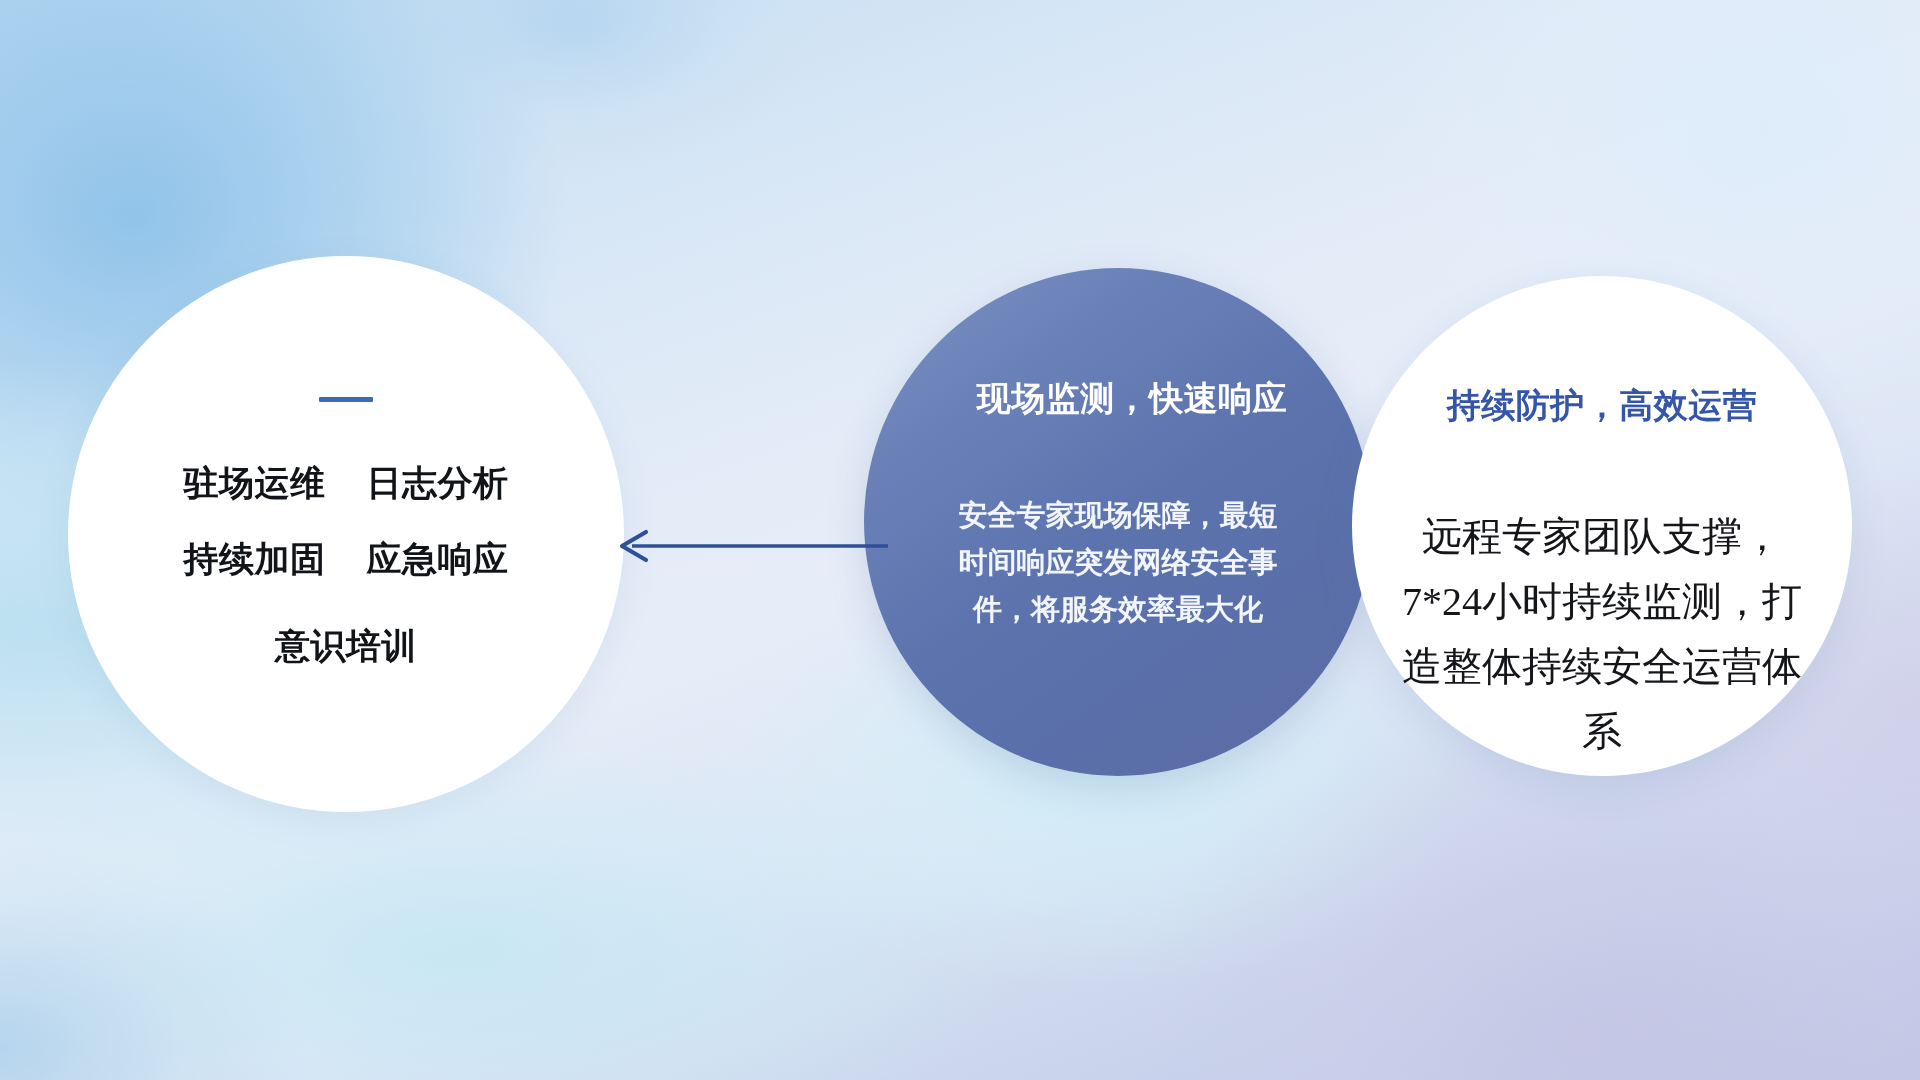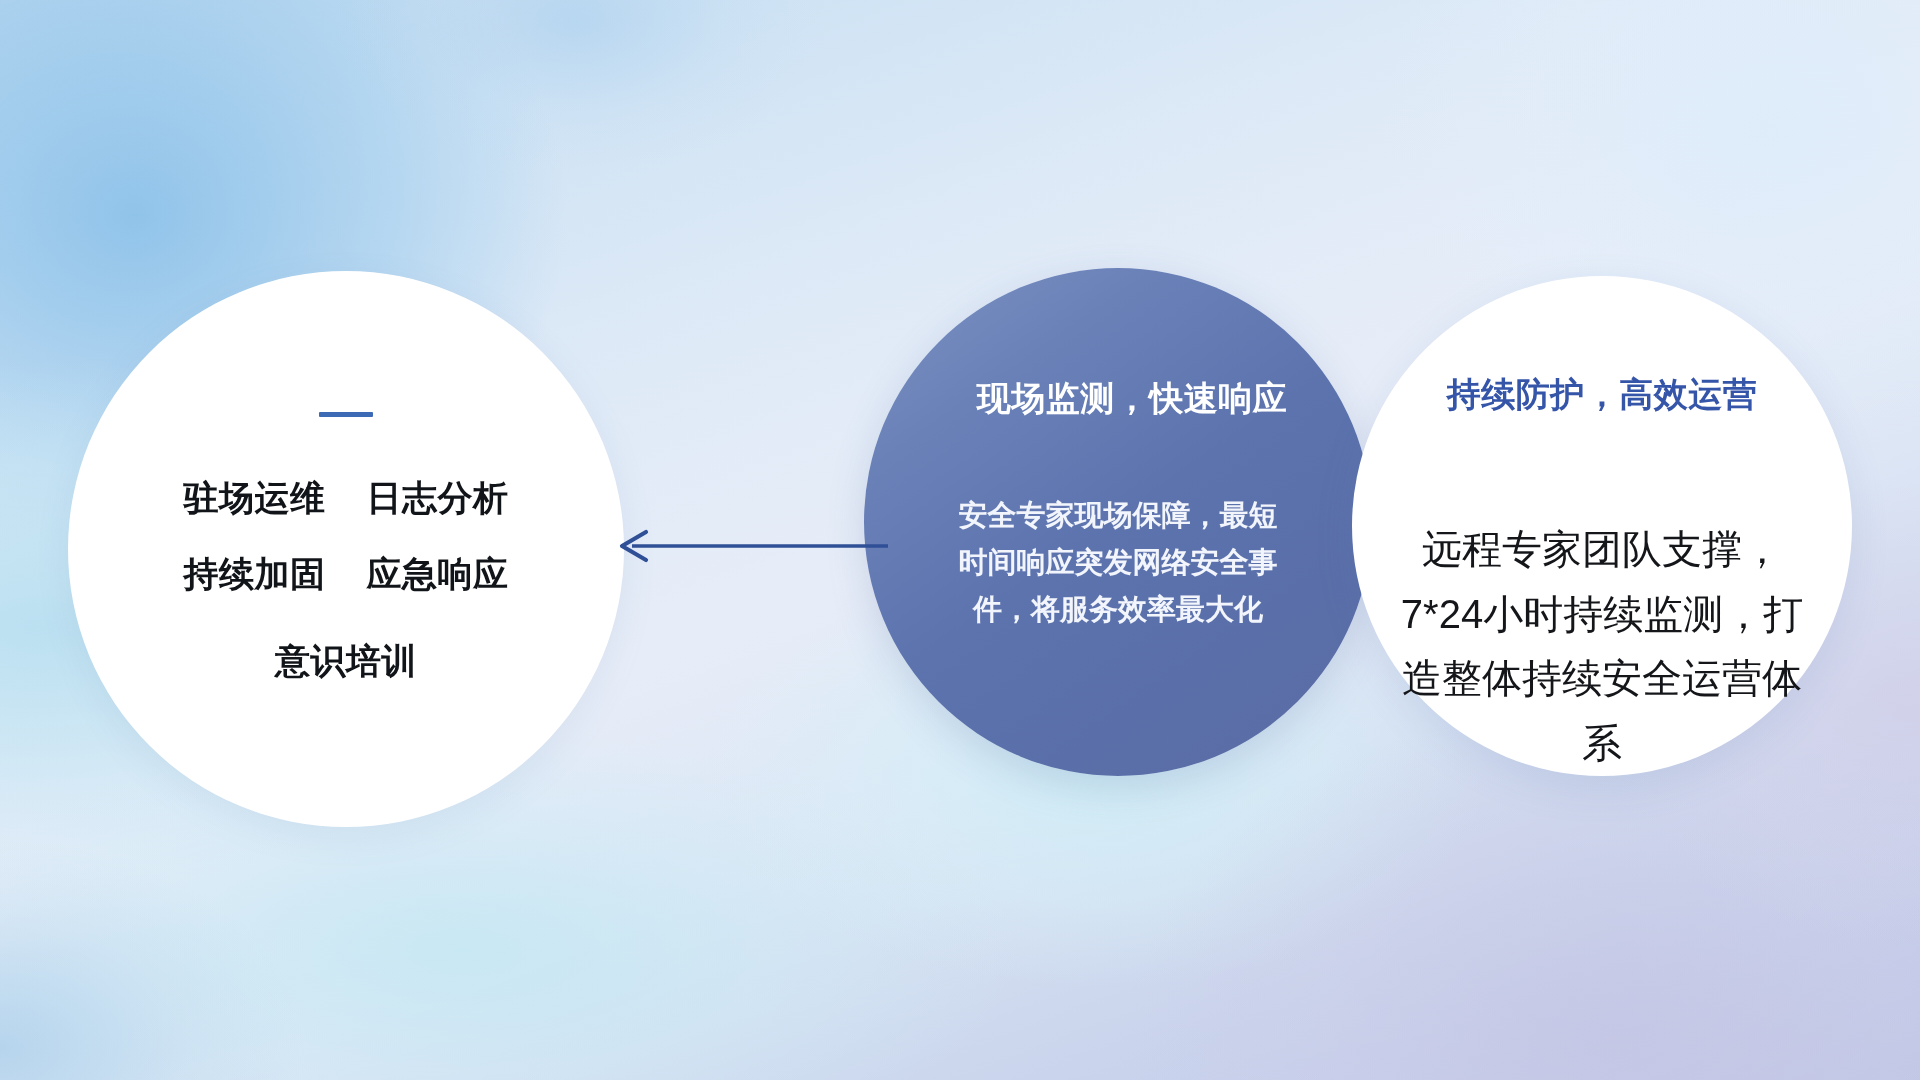--- a/index.html
+++ b/index.html
@@ -92,21 +92,21 @@
 
   
   .circle {
     position: absolute;
     border-radius: 50%;
     box-sizing: border-box;
   }
 
   #left-circle {
     left: 68px;
-    top: 271px;
+    top: 256px;
     width: 556px;
     height: 556px;
     background: #ffffff;
     box-shadow: 0 10px 34px rgba(90,130,180,0.10);
   }
 
   #mid-circle {
     left: 864px;
     top: 268px;
     width: 508px;
@@ -178,21 +178,21 @@
   #mid-body {
     margin-top: 70px;
     color: #f2f5fb;
     font-size: 29px;
     font-weight: 700;
     line-height: 1.62;
     width: 320px;
   }
 
   
-  #right-circle .circle-inner { padding: 0 42px; justify-content: space-between; }
+  #right-circle .circle-inner { padding: 0 42px; justify-content: center; font-family: Liberation Serif, serif; }
 
   #right-heading {
     margin-top: 96px;
     color: #3555a8;
     font-size: 34px;
     font-weight: 700;
     letter-spacing: 0.5px;
     white-space: nowrap;
   }
 

